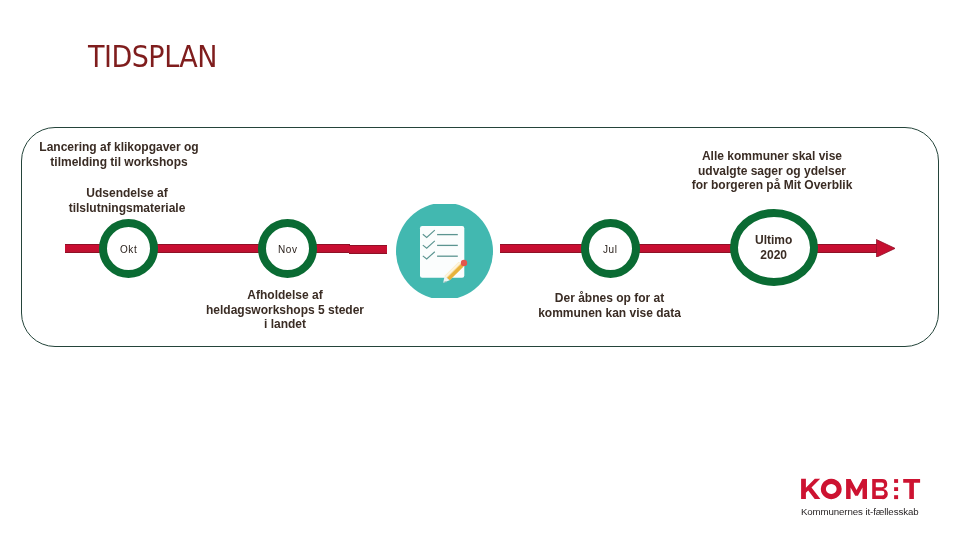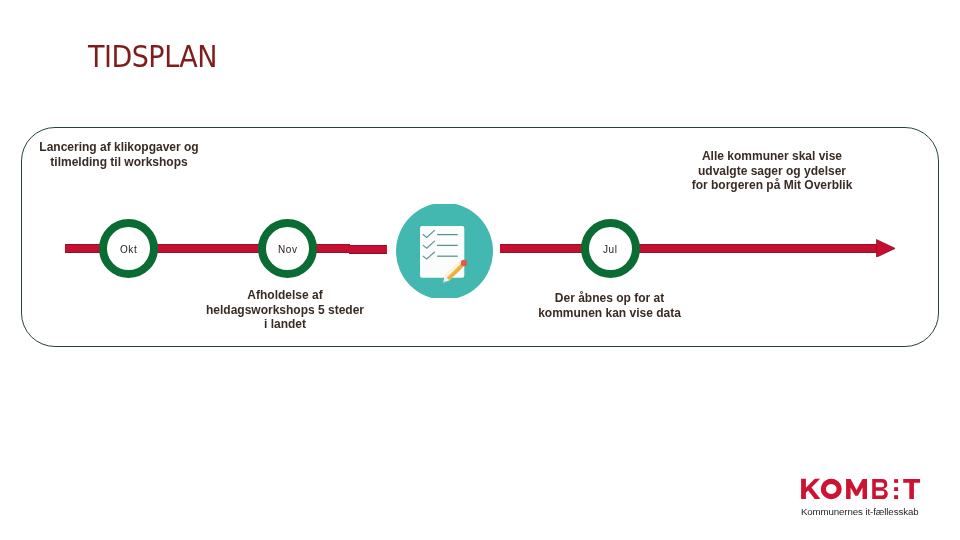--- a/index.html
+++ b/index.html
@@ -60,23 +60,29 @@
 
   <div class="node" style="left:98.5px;top:219px;width:59px;height:59px;border-width:8px;text-align:center;">
     <span class="lbl">Okt</span>
   </div>
   <div class="node" style="left:258px;top:219px;width:59px;height:59px;border-width:8px;">
     <span class="lbl">Nov</span>
   </div>
   <div class="node" style="left:580.5px;top:219px;width:59px;height:59px;border-width:8px;">
     <span class="lbl">Jul</span>
   </div>
+  <div class="node big" style="left:730px;top:209px;width:88px;height:77px;border-width:8px;">
+    <span class="lbl">Ultimo
+2020</span>
+  </div>
 
   <div class="callout" style="left:38px;top:140px;width:162px;">Lancering af klikopgaver og
 tilmelding til workshops</div>
+  <div class="callout" style="left:46px;top:185.5px;width:162px;">Udsendelse af
+tilslutningsmateriale</div>
   <div class="callout" style="left:204px;top:288px;width:162px;text-align:center;">Afholdelse af
 heldagsworkshops 5 steder
 i landet</div>
   <div class="callout" style="left:528px;top:290.5px;width:163px;">Der åbnes op for at
 kommunen kan vise data</div>
   <div class="callout" style="left:690px;top:149px;width:164px;">Alle kommuner skal vise
 udvalgte sager og ydelser
 for borgeren på Mit Overblik</div>
 
   <svg class="badge" viewBox="0 0 97 94.5">

